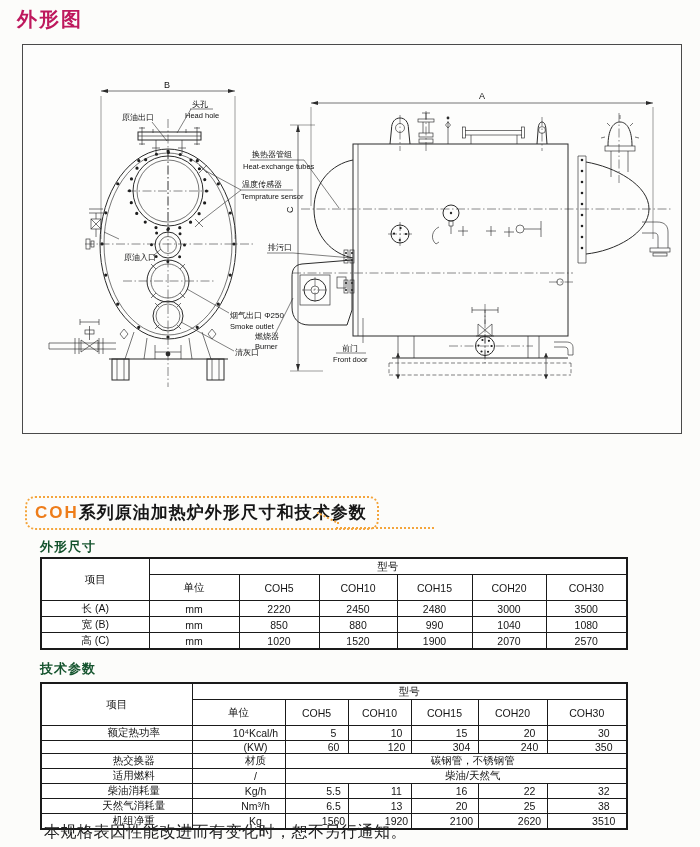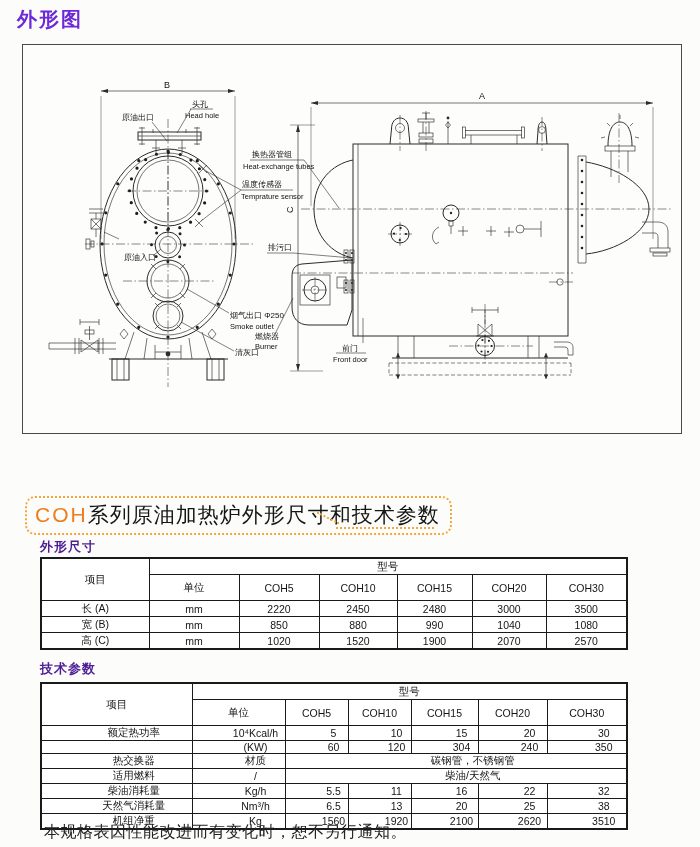--- a/index.html
+++ b/index.html
@@ -1,24 +1,24 @@
 <!DOCTYPE html>
 <html><head>
 <meta charset="utf-8">
 <style>
   html,body{margin:0;padding:0;}
   body{width:700px;height:847px;background:#fcfcfa;font-family:"Liberation Sans",sans-serif;position:relative;overflow:hidden;color:#151515;}
   .abs{position:absolute;}
-  #page-title{left:17px;top:6px;font-size:20px;font-weight:bold;letter-spacing:2px;color:#6d28d9;}
+  #page-title{left:17px;top:6px;font-size:20px;font-weight:bold;letter-spacing:2px;color:#be185d;}
   #drawing-box{left:22px;top:44px;width:658px;height:388px;border:1px solid #4a4a4a;background:#fdfdfc;}
-  #banner{left:25px;top:496px;border:2px dotted #f4a53c;border-radius:10px;padding:3px 10px 4px 8px;font-size:21px;font-weight:normal;letter-spacing:1px;background:transparent;white-space:nowrap;}
+  #banner{left:25px;top:496px;border:2px dotted #f4a53c;border-radius:10px;padding:3px 10px 4px 8px;font-size:17px;font-weight:bold;letter-spacing:1px;background:transparent;white-space:nowrap;}
   #banner .coh{color:#ee7d1a;letter-spacing:2px;}
   .tail-diag{left:316px;top:517px;width:24px;border-top:2px dotted #f4a53c;transform:rotate(27deg);}
   .tail-h{left:336px;top:527px;width:98px;border-top:2px dotted #f4a53c;}
-  .sub-title{font-size:13px;font-weight:bold;color:#4c1d95;letter-spacing:1px;}
+  .sub-title{font-size:13px;font-weight:bold;color:#14532d;letter-spacing:1px;}
   #dim-title{left:40px;top:538px;}
   #tech-title{left:40px;top:660px;}
   .spec-table{position:absolute;border-collapse:collapse;table-layout:fixed;background:#fff;border:2px solid #1a1a1a;}
   .spec-table th,.spec-table td{border:1px solid #1a1a1a;font-family:"Liberation Sans",sans-serif;font-size:10.5px;font-weight:normal;text-align:center;color:#151515;padding:0 2px;overflow:hidden;white-space:nowrap;}
   .spec-table thead tr:first-child th{height:15px;margin-left:36px;}
   .spec-table thead tr:last-child th{height:25px;}
   #dim-table{left:40px;top:557px;width:586px;}
   #dim-table tbody td{height:15px;}
   #tech-table{left:40px;top:682px;width:586px;}
   #tech-table tbody td{height:11px;padding-left:36px;}

